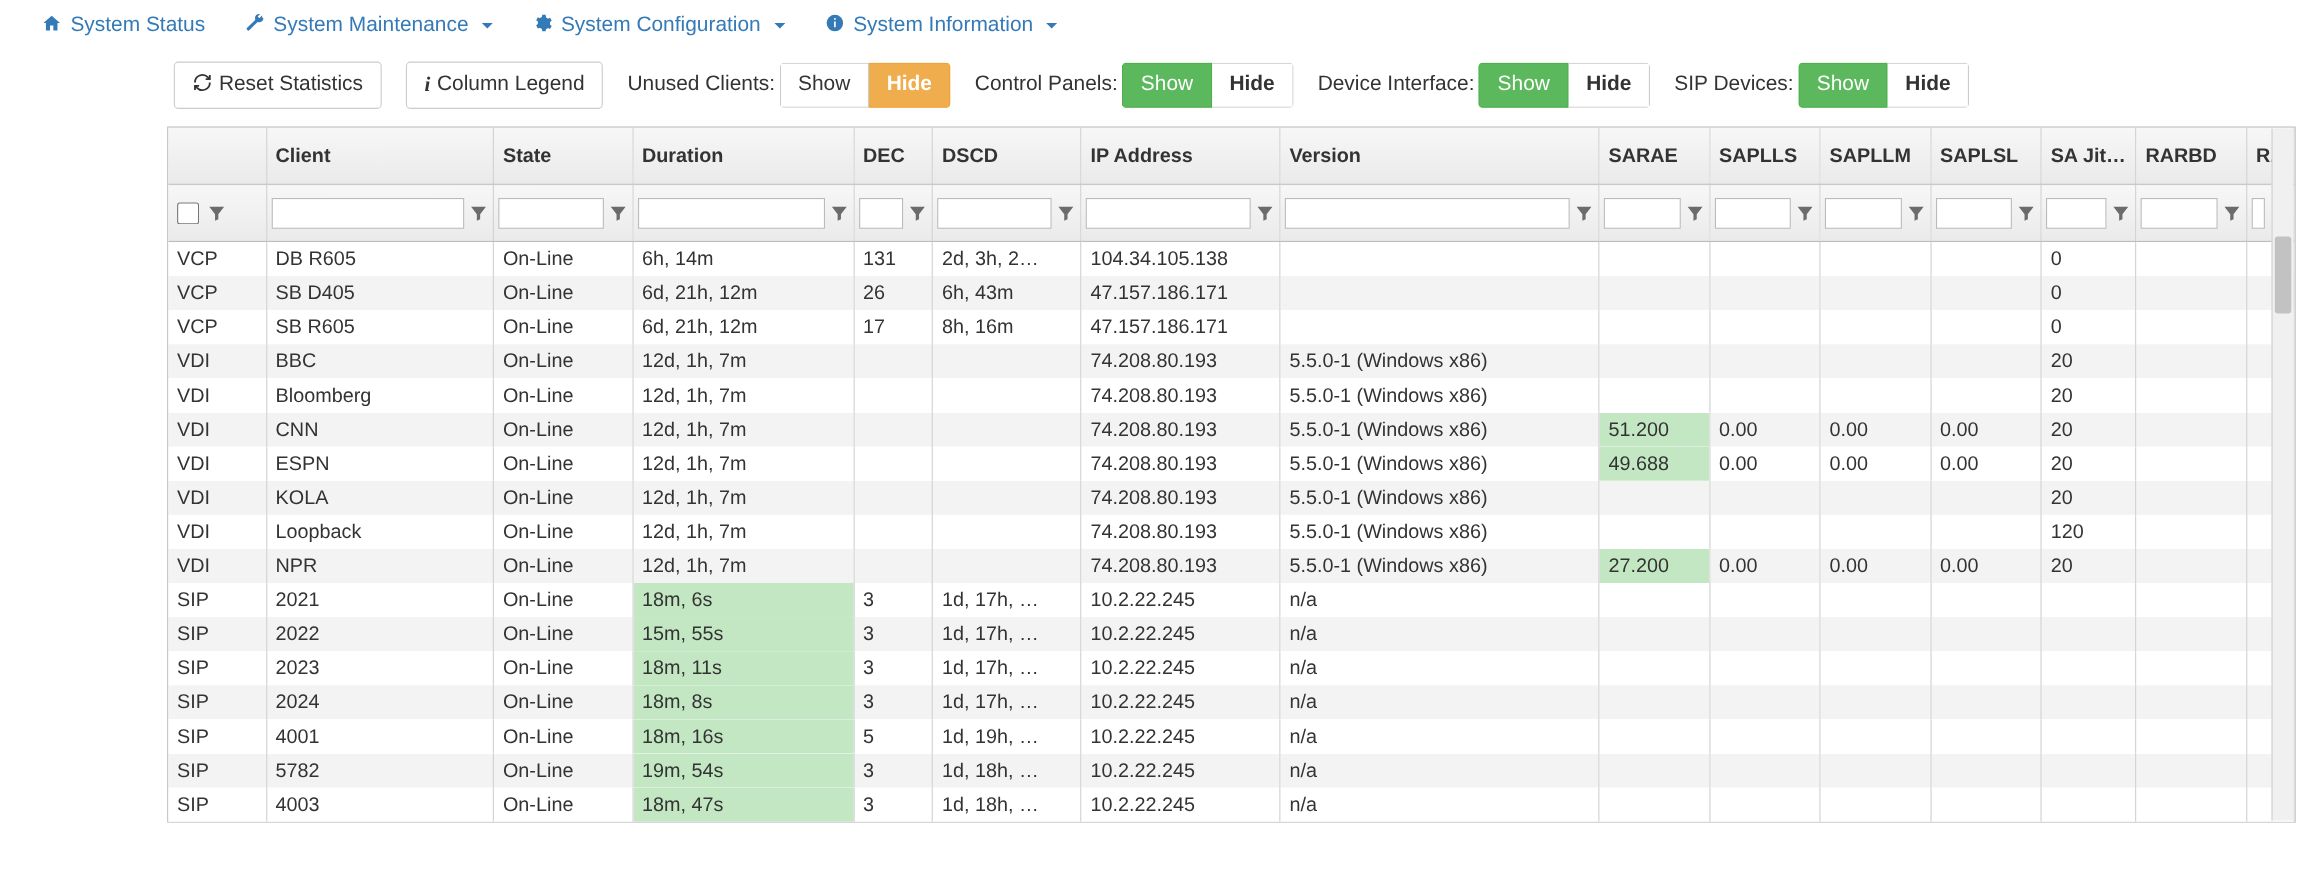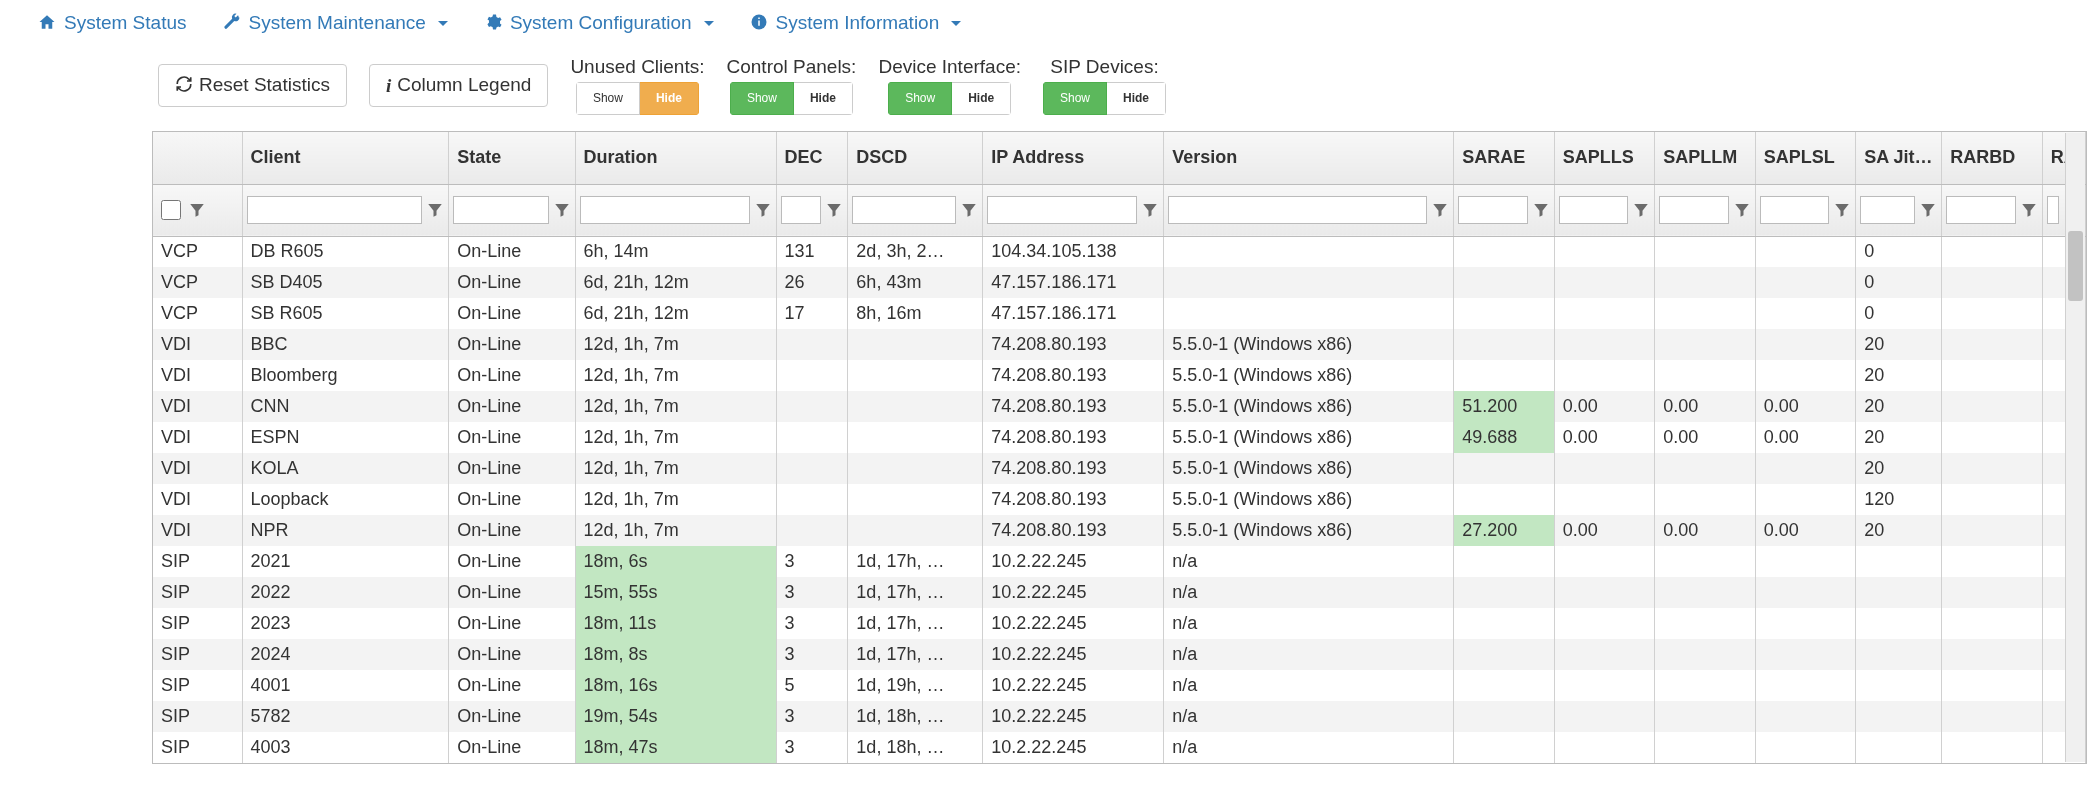--- a/index.html
+++ b/index.html
@@ -59,29 +59,29 @@
   .segment-label { font-size: 19px; color: #333; }
   .seg {
     display: inline-flex;
     border-radius: 4px;
     overflow: hidden;
   }
   .seg button {
     border: 1px solid #ccc;
     background: #fff;
     padding: 9px 16px;
-    font-size: 12px;
+    font-size: 19px;
     cursor: pointer;
     line-height: 1.1;
     color: #333;
   }
   .seg button + button { border-left: none; font-weight: bold; }
   .seg .active-green { background: #5cb85c; border-color: #4cae4c; color: #fff; }
   .seg .active-orange { background: #f0ad4e; border-color: #eea236; color: #fff; }
-  .segment { display: inline-flex; align-items: center; gap: 4px; flex-direction: column; }
+  .segment { display: inline-flex; align-items: center; gap: 4px; }
 
   
   .grid-wrap {
     margin: 0 12px 0 152px;
     position: relative;
     border: 1px solid #bcbcbc;
   }
   .grid-scroll {
     overflow-x: hidden;
   }

